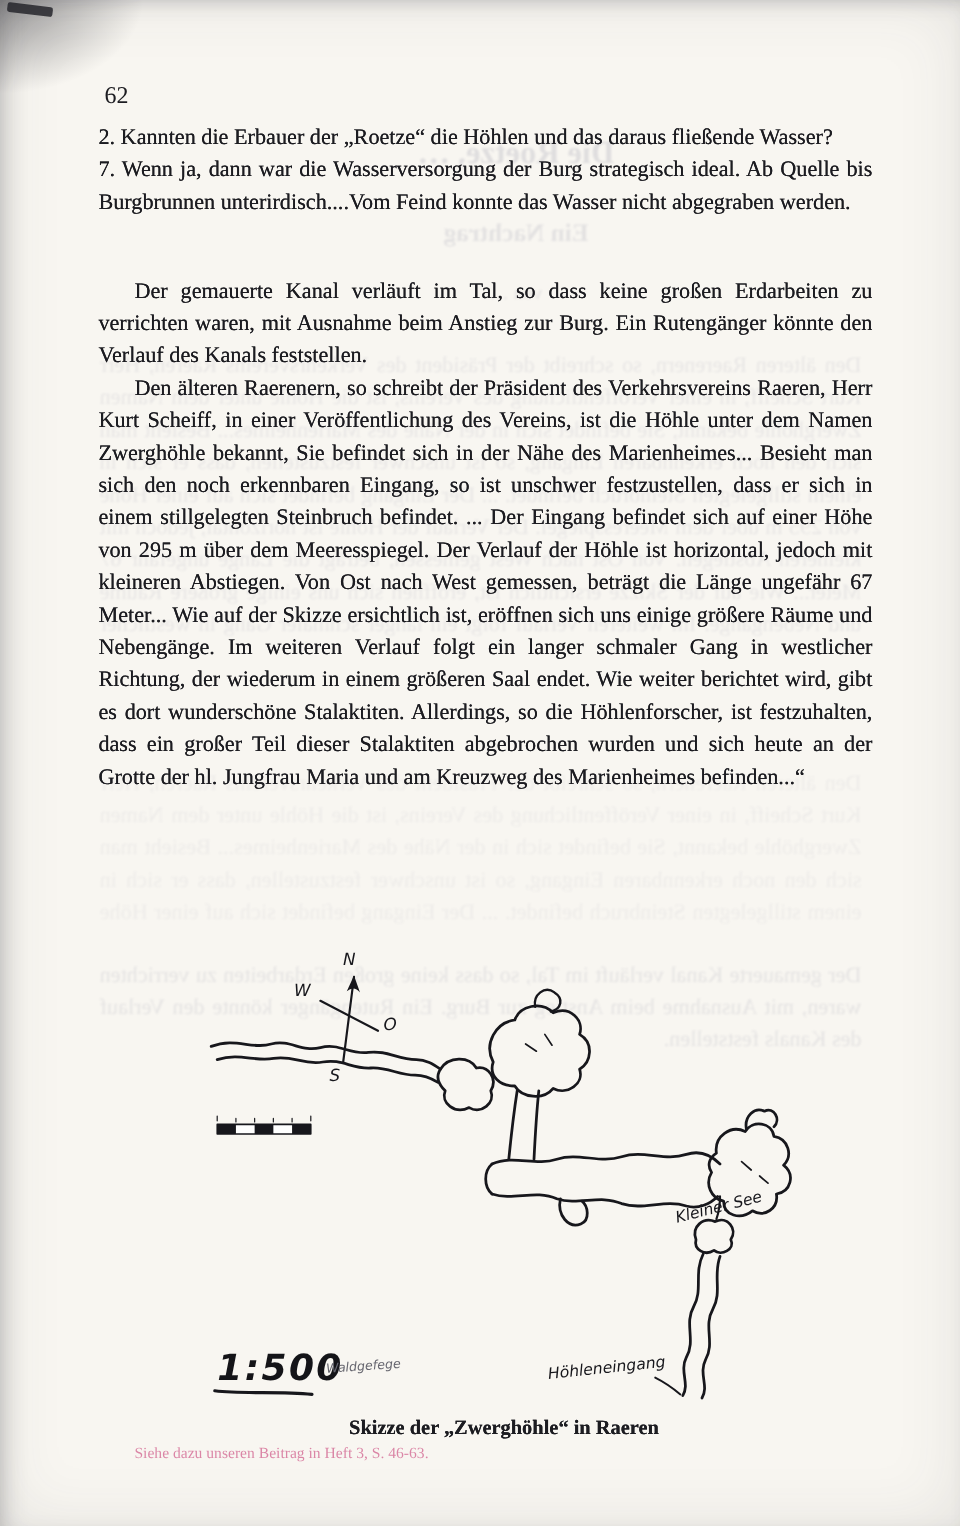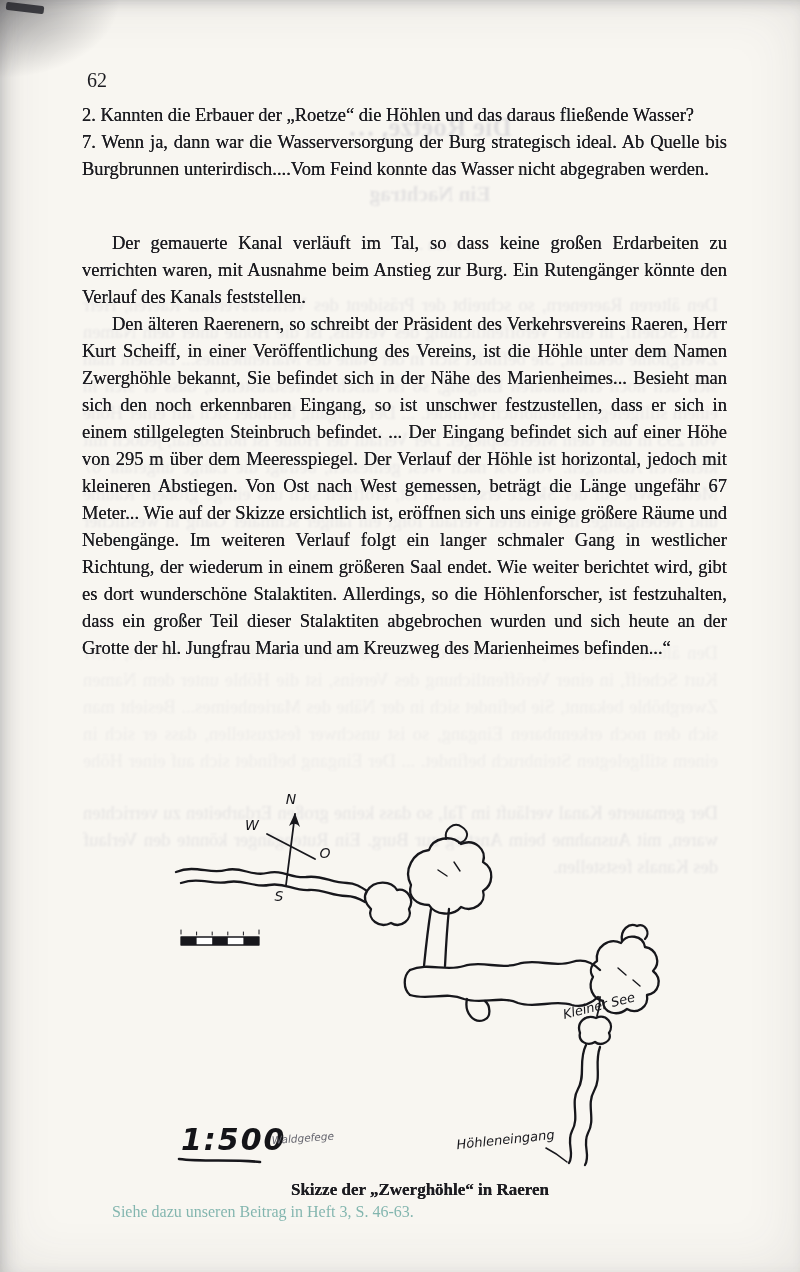--- a/index.html
+++ b/index.html
@@ -26,22 +26,22 @@
   .sketch{position:absolute;top:788px;left:148px;width:530px;height:392px;z-index:3;}
   .sketch svg{width:100%;height:100%;display:block;}
   .comp{font:italic 14px "DejaVu Sans",sans-serif;fill:#17171c;}
   .hand{font:italic 13px "DejaVu Sans",sans-serif;fill:#17171c;}
   .hand-big{font:italic 700 30px "DejaVu Sans",sans-serif;fill:#141418;letter-spacing:2px;}
   .hand-tiny{font:italic 10.5px "DejaVu Sans",sans-serif;fill:#66666f;}
 
   .caption{position:absolute;top:1180px;left:150px;width:540px;text-align:center;
         font-weight:bold;font-size:17px;z-index:3;text-shadow:0 0 .3px currentColor;}
 
-  .footnote{position:absolute;top:1203px;left:112px;width:520px;font-size:16px;
-        color:#0f766e;opacity:.5;filter:blur(.3px);z-index:2;}
+  .footnote{position:absolute;top:1203px;left:112px;width:520px;font-size:13px;
+        color:#be185d;opacity:.5;filter:blur(.3px);z-index:2;}
 
   .bleed{position:absolute;z-index:1;color:#3d3f66;transform:scaleX(-1);
         filter:blur(.8px);overflow:hidden;}
   .bleed-heading{top:110px;left:170px;width:520px;height:40px;font-size:27px;font-weight:bold;
         text-align:center;line-height:34px;opacity:.13;filter:blur(.9px);}
   .bleed-subheading{top:182px;left:170px;width:520px;height:30px;font-size:21px;font-weight:bold;
         text-align:center;opacity:.11;}
   .bleed-byline{top:236px;left:170px;width:520px;height:24px;font-size:16px;
         text-align:center;opacity:.10;}
   .bleed-block{left:83px;width:635px;font-size:18.5px;line-height:27px;text-align:justify;}

